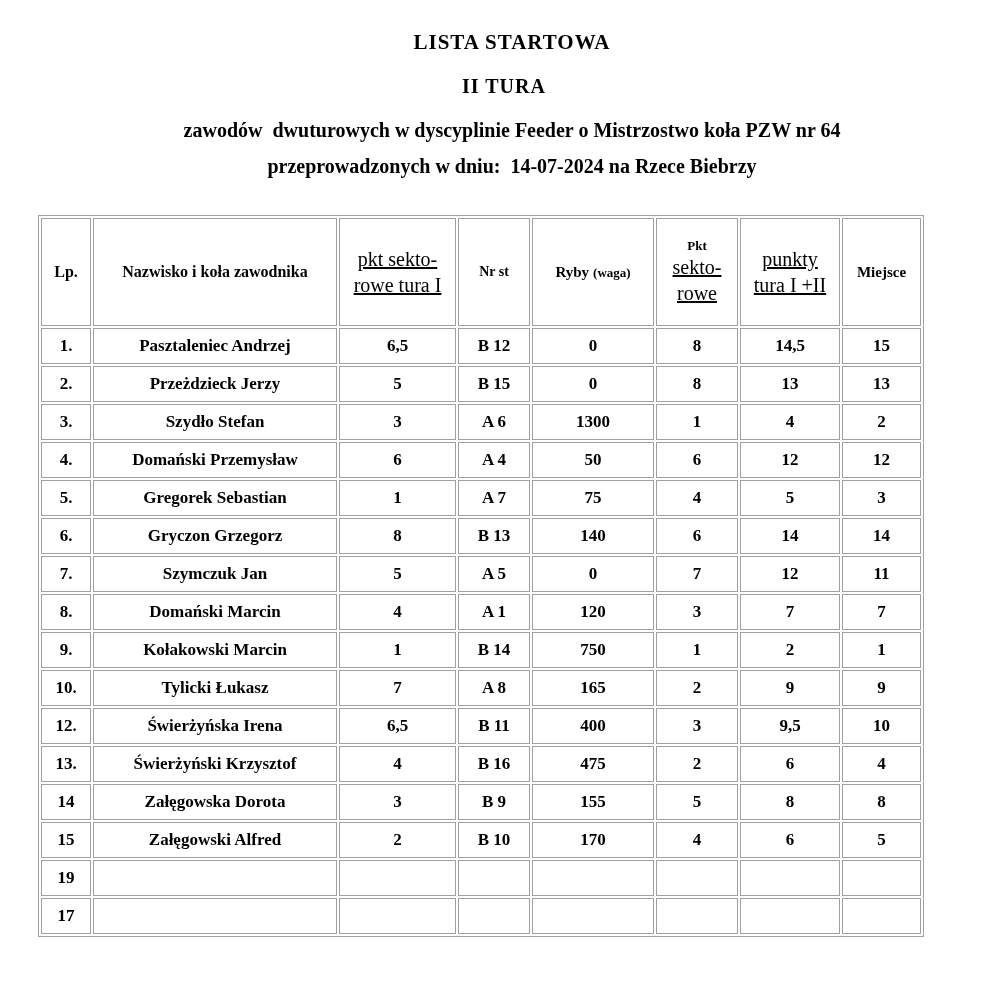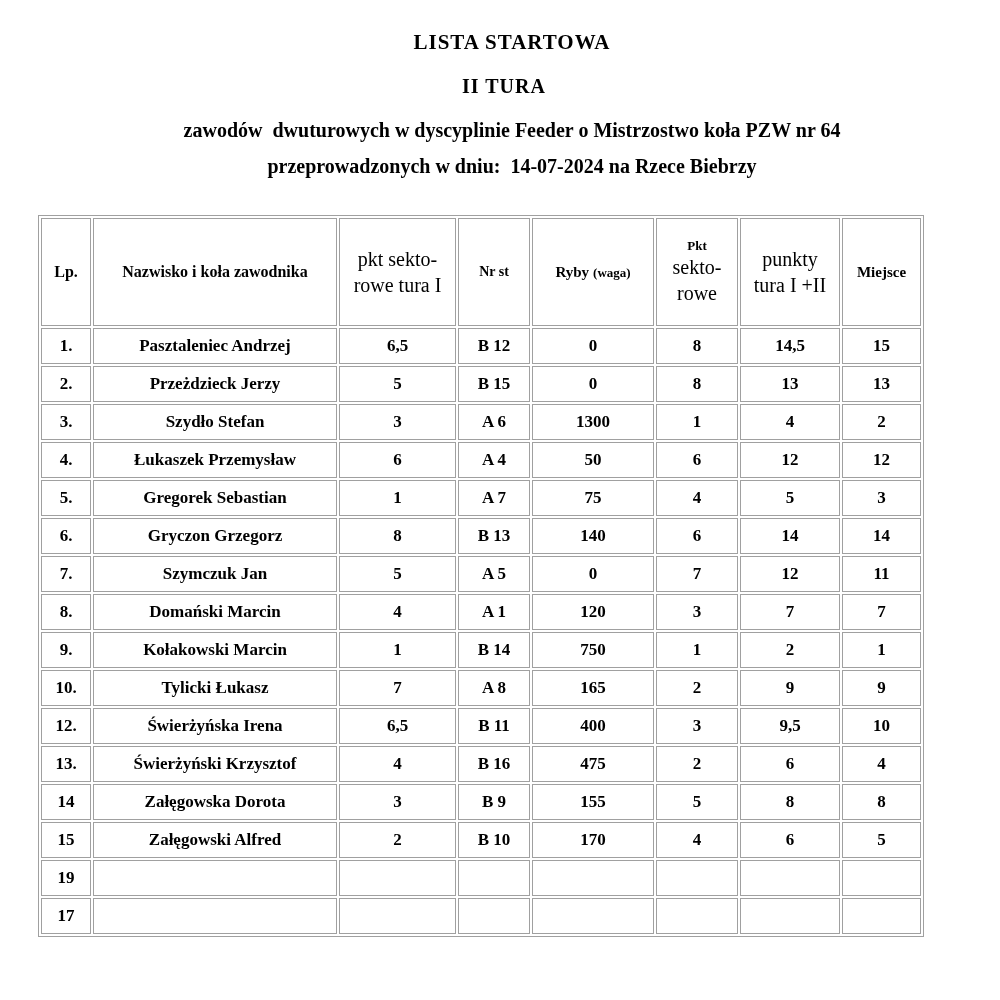--- a/index.html
+++ b/index.html
@@ -71,21 +71,21 @@
   .w-pkt1   { width: 117px; }
   .w-nrst   { width: 72px; }
   .w-ryby   { width: 122px; }
   .w-pkt2   { width: 82px; }
   .w-punkty { width: 100px; }
   .w-miejsce{ width: 79px; }
 
   
   .h-bold-sm  { font-weight: bold; font-size: 16px; }
   .h-bold-xs  { font-weight: bold; font-size: 14px; }
-  .h-reg-lg   { font-weight: normal; font-size: 20px; line-height: 1.3; }
+  .h-reg-lg   { font-weight: normal; font-size: 20px; line-height: 1.3; text-decoration: underline; }
   .h-pkt-top  { font-weight: bold; font-size: 13px; line-height: 1.3; }
   .h-ryby     { font-weight: bold; font-size: 15px; }
   .h-waga     { font-weight: bold; font-size: 13px; }
   td.h-left   { text-align: left; padding-left: 8px; }
 
   
   tr.data-row td {
     font-weight: bold;
     font-size: 17px;
   }
@@ -173,21 +173,21 @@
       <td>3</td>
       <td>A 6</td>
       <td>1300</td>
       <td>1</td>
       <td>4</td>
       <td>2</td>
     </tr>
 
     <tr class="data-row">
       <td>4.</td>
-      <td class="name-cell">Łukaszek Przemysław</td>
+      <td class="name-cell">Domański Przemysław</td>
       <td>6</td>
       <td>A 4</td>
       <td>50</td>
       <td>6</td>
       <td>12</td>
       <td>12</td>
     </tr>
 
     <tr class="data-row">
       <td>5.</td>

